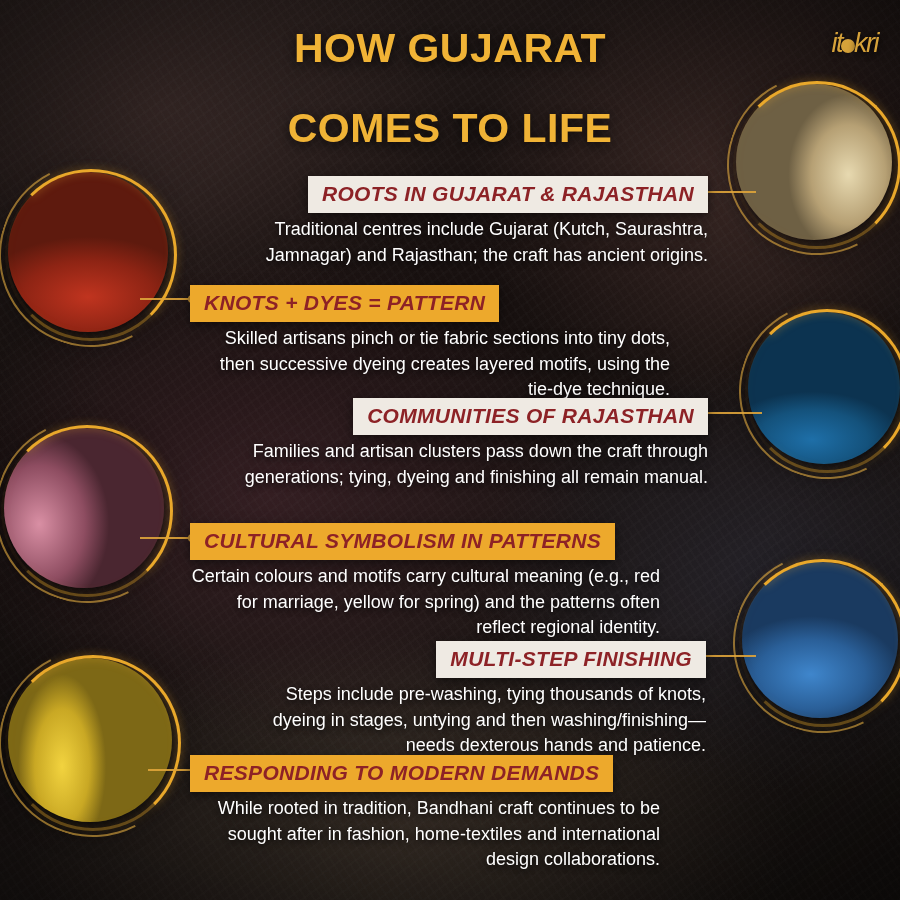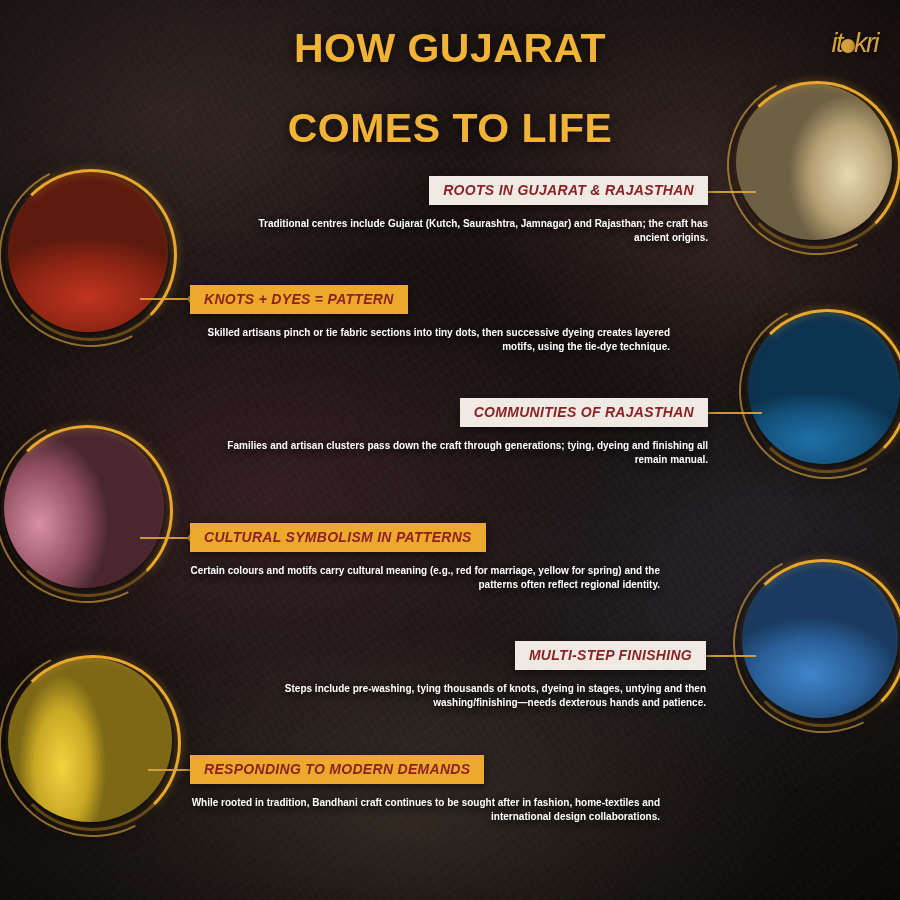--- a/index.html
+++ b/index.html
@@ -76,28 +76,28 @@
   .connector{position:absolute;height:2px;background:#e0a53a;z-index:5;opacity:.9;}
   .connector .nub{
     position:absolute;top:-3px;width:8px;height:8px;border-radius:50%;
     background:#e0a53a;
   }
 
   
   .block{position:absolute;z-index:6;}
   .badge{
     display:inline-block;padding:6px 14px 7px;
-    font-style:italic;font-weight:bold;font-size:14px;letter-spacing:.3px;
+    font-style:italic;font-weight:bold;font-size:21px;letter-spacing:.3px;
     color:#8d2226;white-space:nowrap;
     box-shadow:0 3px 10px rgba(0,0,0,.55);
   }
   .badge.cream{background:#efeae3;}
   .badge.gold{background:#eda92c;color:#8d2226;}
   .body{
-    margin-top:12px;color:#ffffff;font-weight:bold;font-size:10px;
+    margin-top:4px;color:#ffffff;font-weight:normal;font-size:18px;
     line-height:1.42;text-shadow:0 2px 7px rgba(0,0,0,.85);
   }
   .right-al{text-align:right;}
   .left-al{text-align:right;}
 </style>
 </head>
 <body>
 
 <div id="poster">
 

